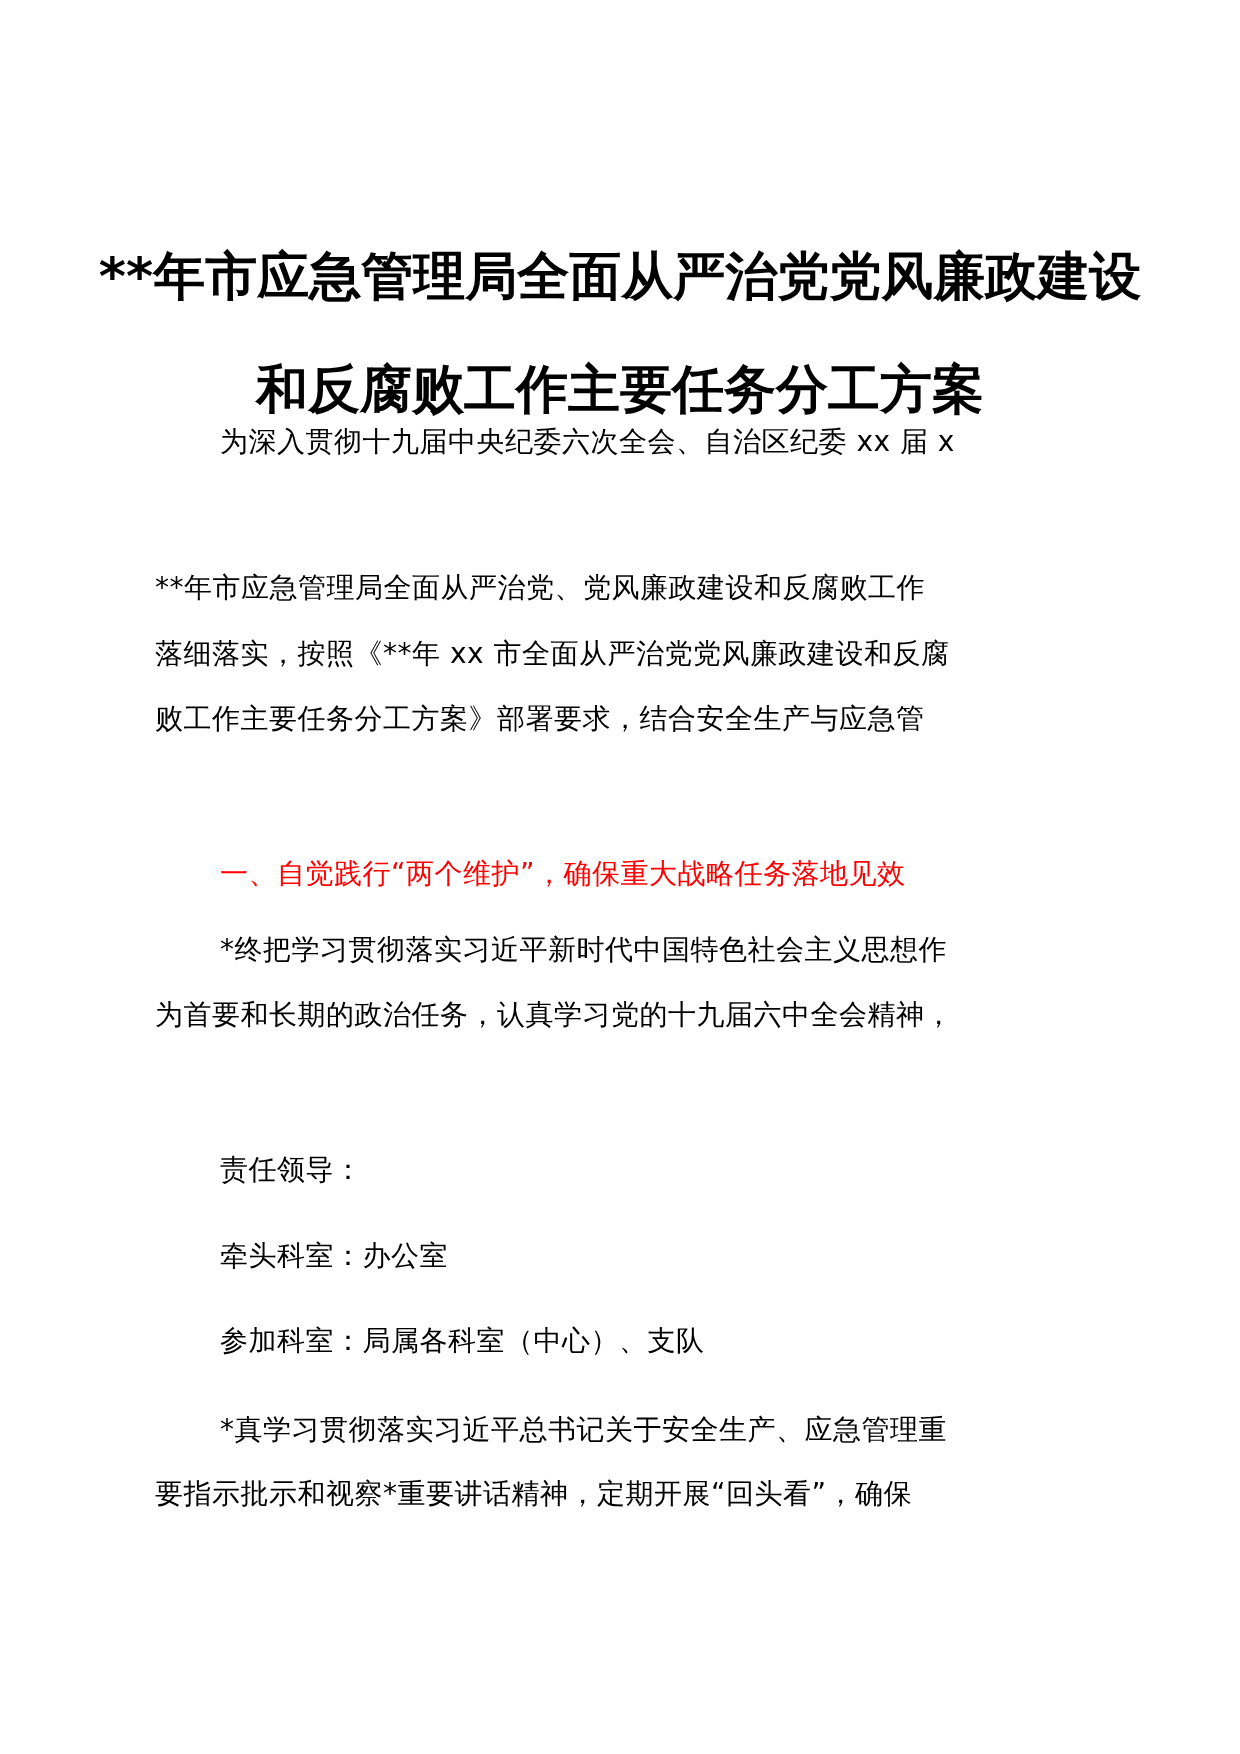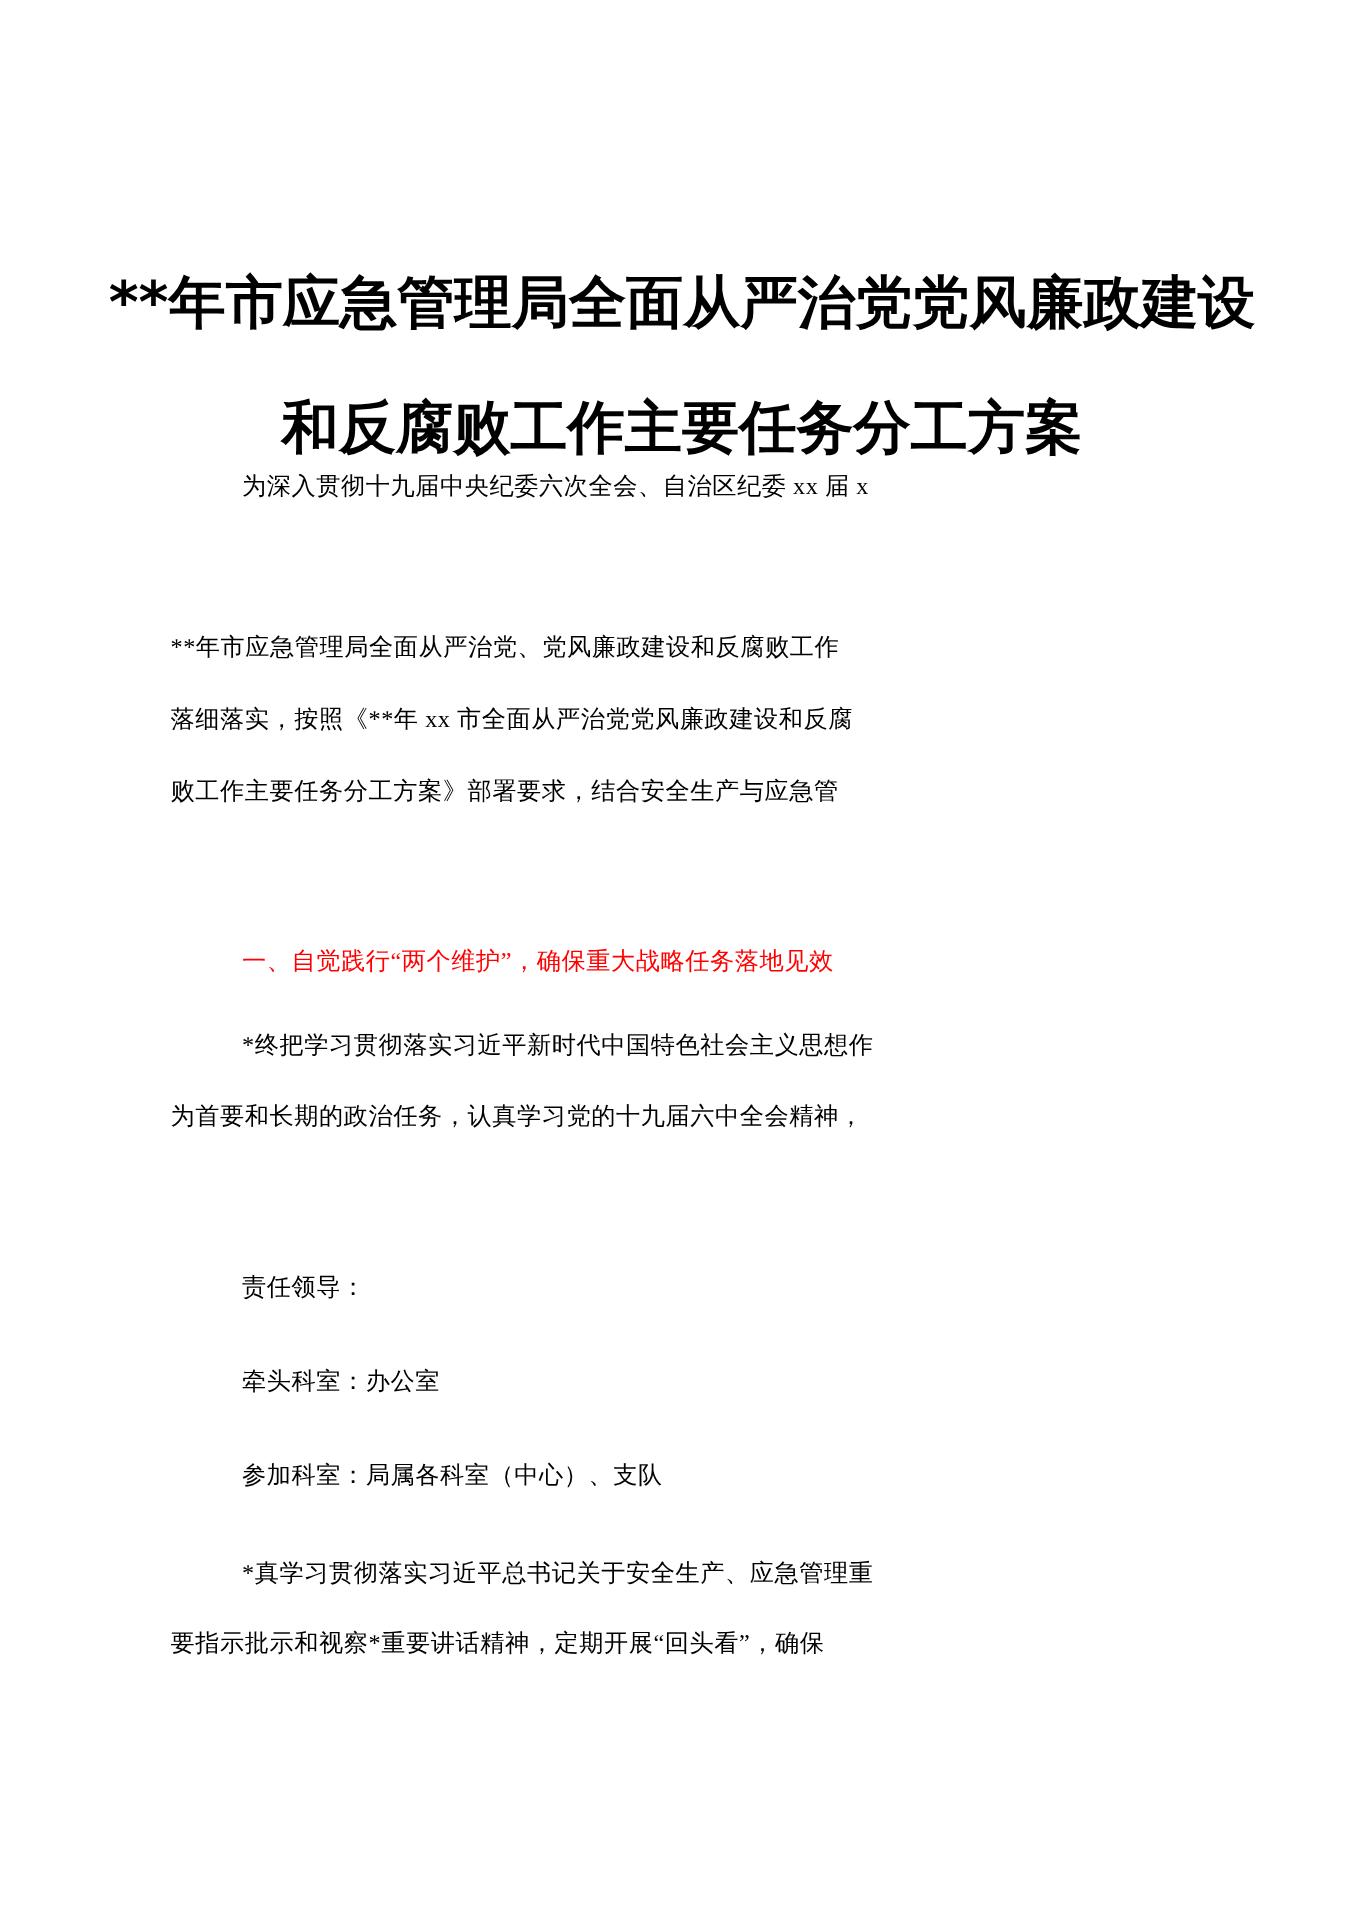--- a/index.html
+++ b/index.html
@@ -1,21 +1,21 @@
 <!DOCTYPE html>
 <html><head>
 <meta charset="utf-8">
 <style>
   html, body { margin: 0; padding: 0; background: #ffffff; }
   body { width: 1240px; height: 1754px; position: relative; overflow: hidden;
          font-family: "DejaVu Sans", "Liberation Sans", sans-serif; color: #000000; }
   .page { position: absolute; left: 0; top: 0; width: 1240px; height: 1754px; background: #ffffff; }
   .title-line { position: absolute; left: 0; width: 1240px; text-align: center;
                 font-size: 52px; font-weight: bold; line-height: 56px; letter-spacing: 0px; white-space: nowrap; }
-  .line { position: absolute; left: 155px; font-size: 22px; line-height: 44px; white-space: nowrap; letter-spacing: 0.5px; font-family: Liberation Serif, serif; }
+  .line { position: absolute; left: 155px; font-size: 28px; line-height: 44px; white-space: nowrap; letter-spacing: 0.5px; }
   .indent { left: 220px; }
   .red { color: #ff0000; }
 </style>
 </head>
 <body>
 
 <div class="page">
 
   <div class="title-line" style="top:248px;">**年市应急管理局全面从严治党党风廉政建设</div>
   <div class="title-line" style="top:313px;margin-top:48px;">和反腐败工作主要任务分工方案</div>

